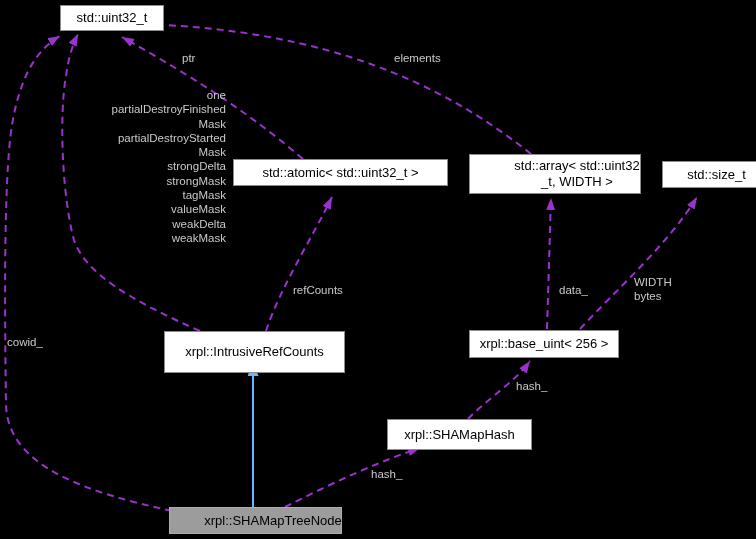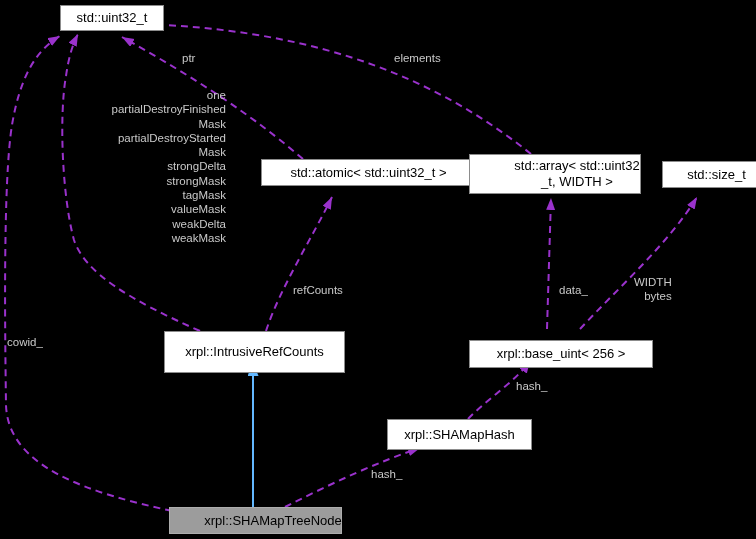--- a/index.html
+++ b/index.html
@@ -87,30 +87,30 @@
     <path class="dep" d="M 266 331 C 280 288, 312 238, 332 197" marker-end="url(#arrow-dep)"></path>
     <path class="dep" d="M 547 329 L 551 198" marker-end="url(#arrow-dep)"></path>
     <path class="dep" d="M 580 329 C 618 288, 670 242, 697 197" marker-end="url(#arrow-dep)"></path>
     <path class="dep" d="M 468 419 C 486 400, 516 381, 530 361" marker-end="url(#arrow-dep)"></path>
     <path class="dep" d="M 285 507 C 330 484, 382 460, 420 448" marker-end="url(#arrow-dep)"></path>
     <path class="inherit" d="M 253 507 L 253 362" marker-end="url(#arrow-inherit)"></path>
   </svg>
 
   <div class="node" style="left:36px;top:5px;width:104px;height:26px;margin-left:24px;">std::uint32_t</div>
 
-  <div class="node" style="left:233px;top:159px;width:215px;height:27px;margin-left:28px;">std::atomic&lt; std::uint32_t &gt;</div>
+  <div class="node" style="left:233px;top:159px;width:215px;height:27px;">std::atomic&lt; std::uint32_t &gt;</div>
 
   <div class="node" style="left:469px;top:154px;width:172px;height:40px;padding-left:44px;">std::array&lt; std::uint32
 _t, WIDTH &gt;</div>
 
   <div class="node" style="left:662px;top:161px;width:109px;height:27px;">std::size_t</div>
 
   <div class="node" style="left:164px;top:331px;width:181px;height:42px;">xrpl::IntrusiveRefCounts</div>
 
-  <div class="node" style="left:469px;top:340px;width:184px;height:28px;text-align:center;">xrpl::base_uint&lt; 256 &gt;</div>
+  <div class="node" style="left:469px;top:330px;width:150px;height:28px;text-align:center;">xrpl::base_uint&lt; 256 &gt;</div>
 
   <div class="node" style="left:387px;top:419px;width:145px;height:31px;">xrpl::SHAMapHash</div>
 
   <div class="node highlight" style="left:169px;top:507px;width:173px;height:27px;">xrpl::SHAMapTreeNode</div>
 
   <div class="elabel" style="left:182px;top:51px;text-align:center;">ptr</div>
 
   <div class="elabel" style="left:394px;top:51px;">elements</div>
 
   <div class="elabel center" style="left:76px;top:88px;width:150px;text-align:right;">one
@@ -124,20 +124,20 @@
 valueMask
 weakDelta
 weakMask</div>
 
   <div class="elabel" style="left:293px;top:283px;">refCounts</div>
 
   <div class="elabel" style="left:7px;top:335px;">cowid_</div>
 
   <div class="elabel" style="left:559px;top:283px;">data_</div>
 
-  <div class="elabel" style="left:634px;top:275px;text-align:right;">WIDTH
+  <div class="elabel" style="left:634px;top:275px;">WIDTH
 bytes</div>
 
   <div class="elabel" style="left:516px;top:379px;">hash_</div>
 
   <div class="elabel" style="left:371px;top:467px;">hash_</div>
 
 </div>
 
 </body></html>

